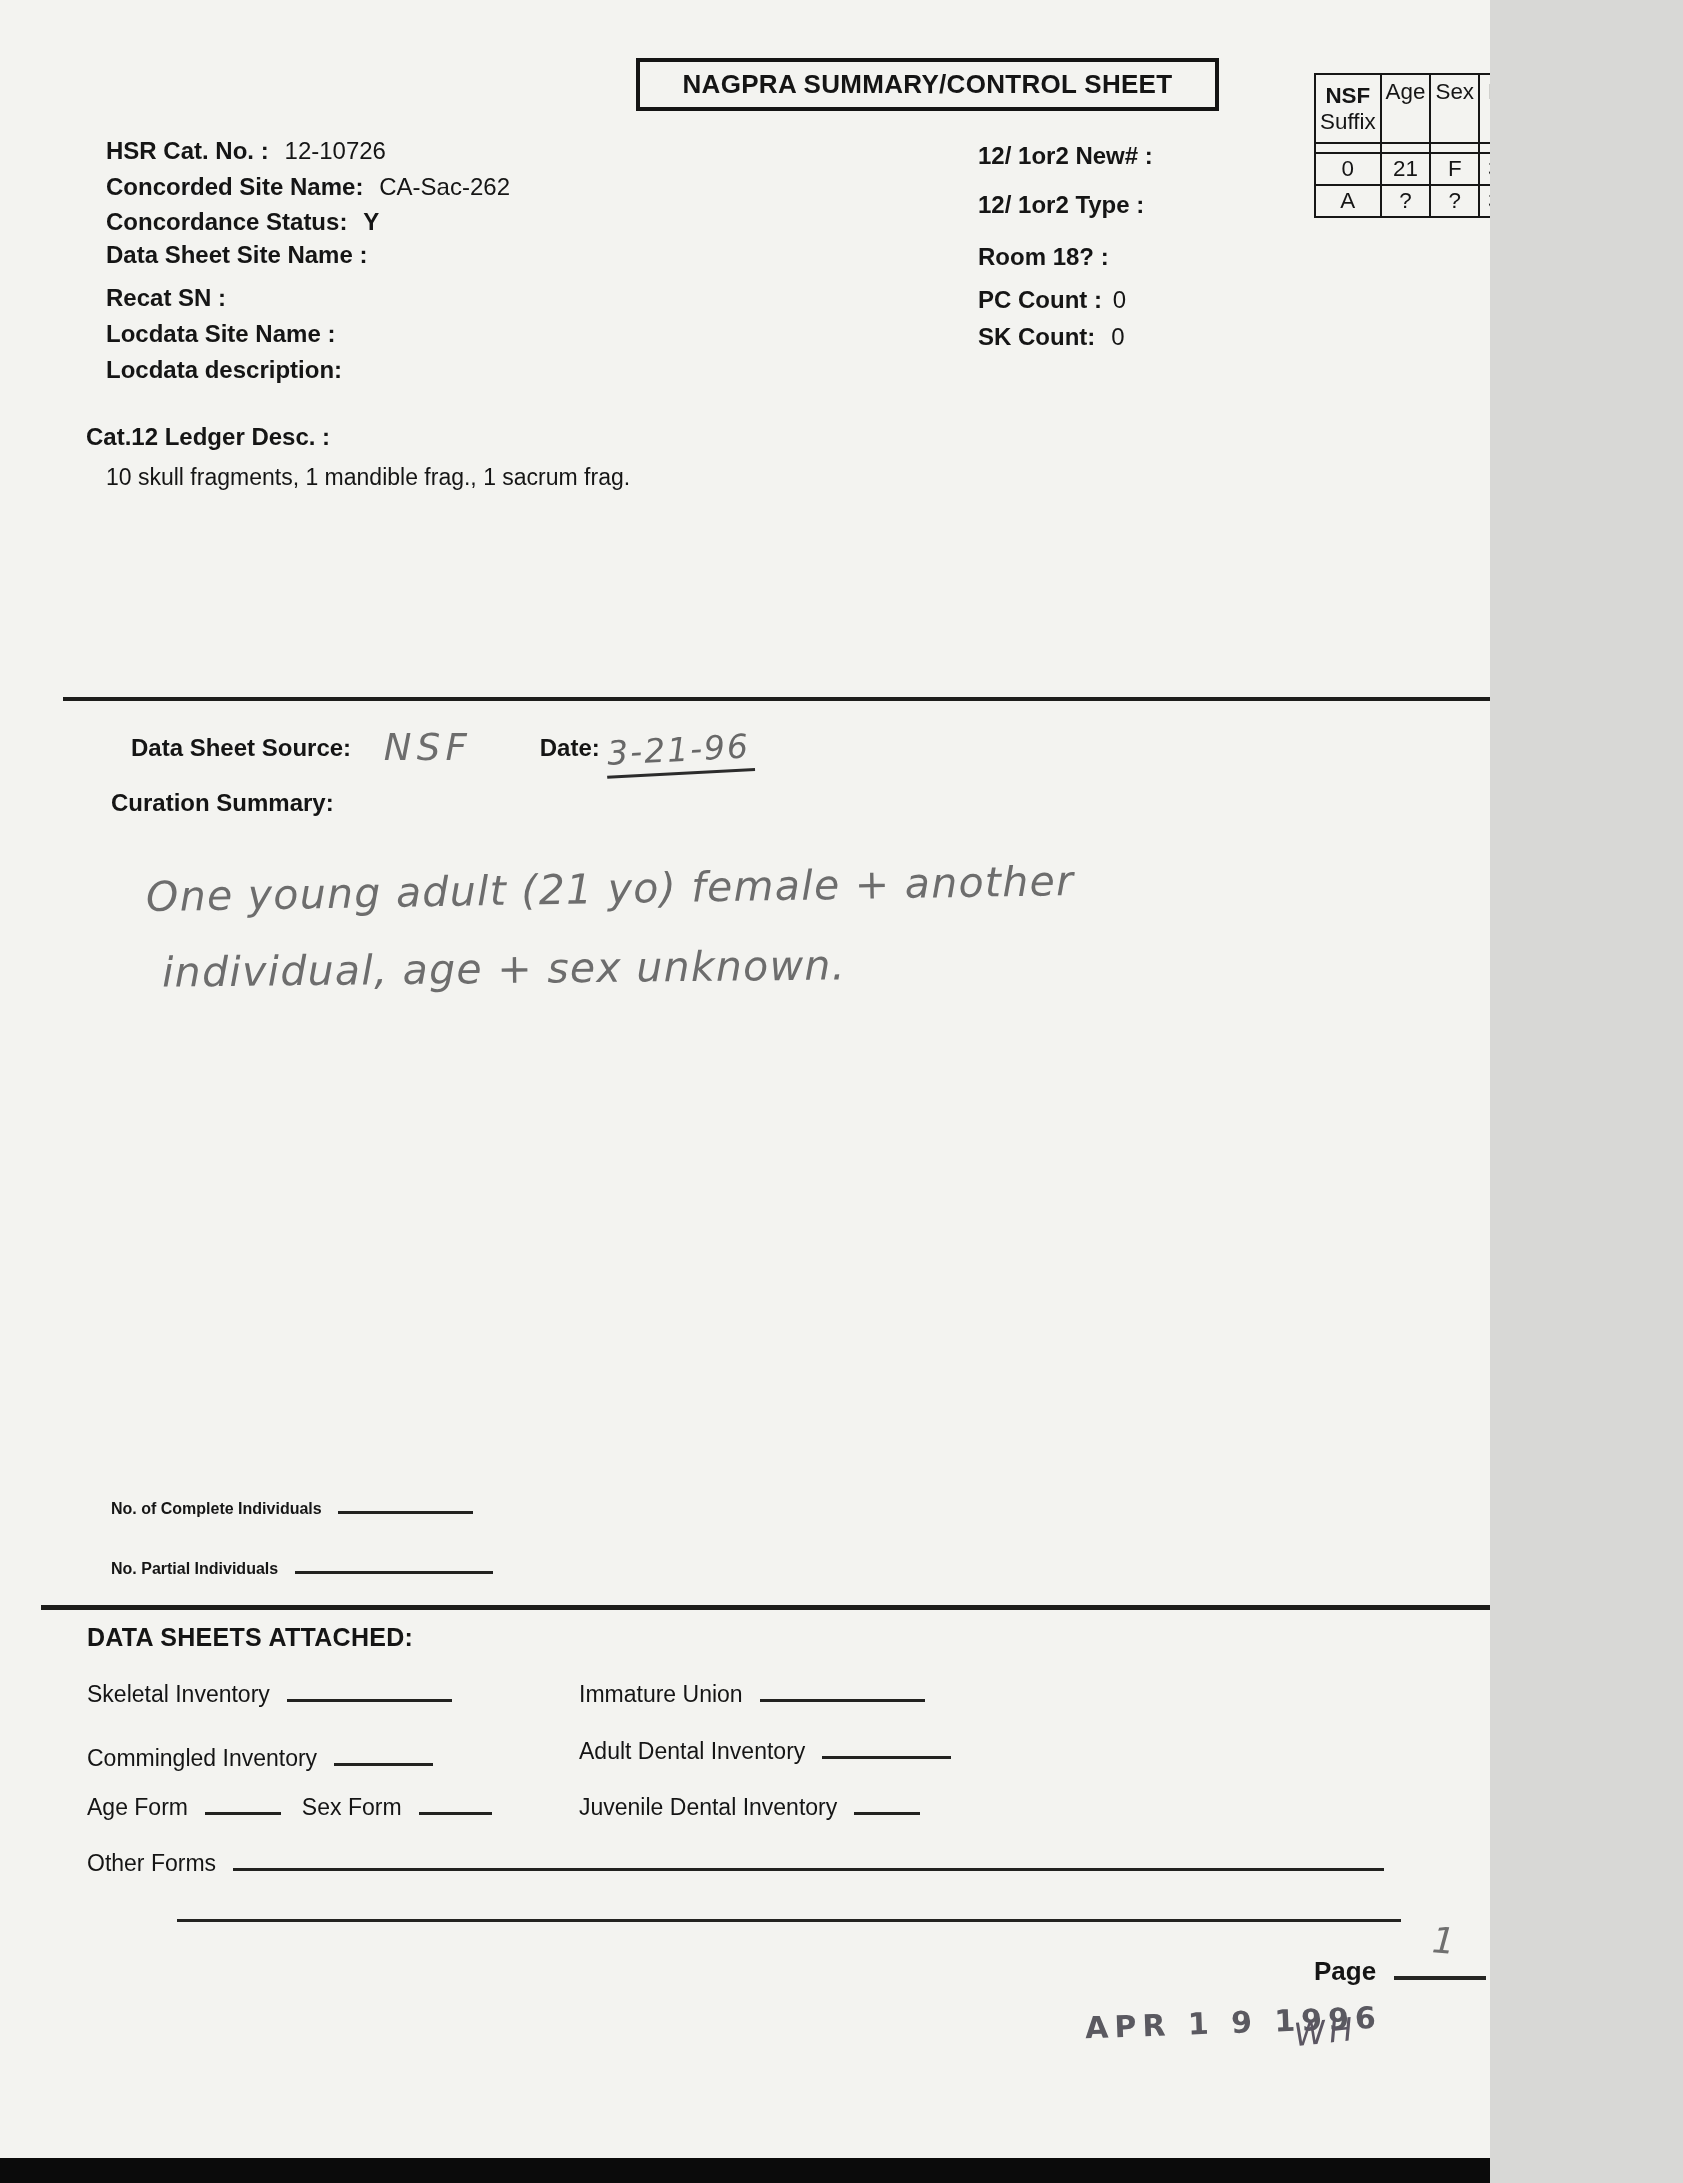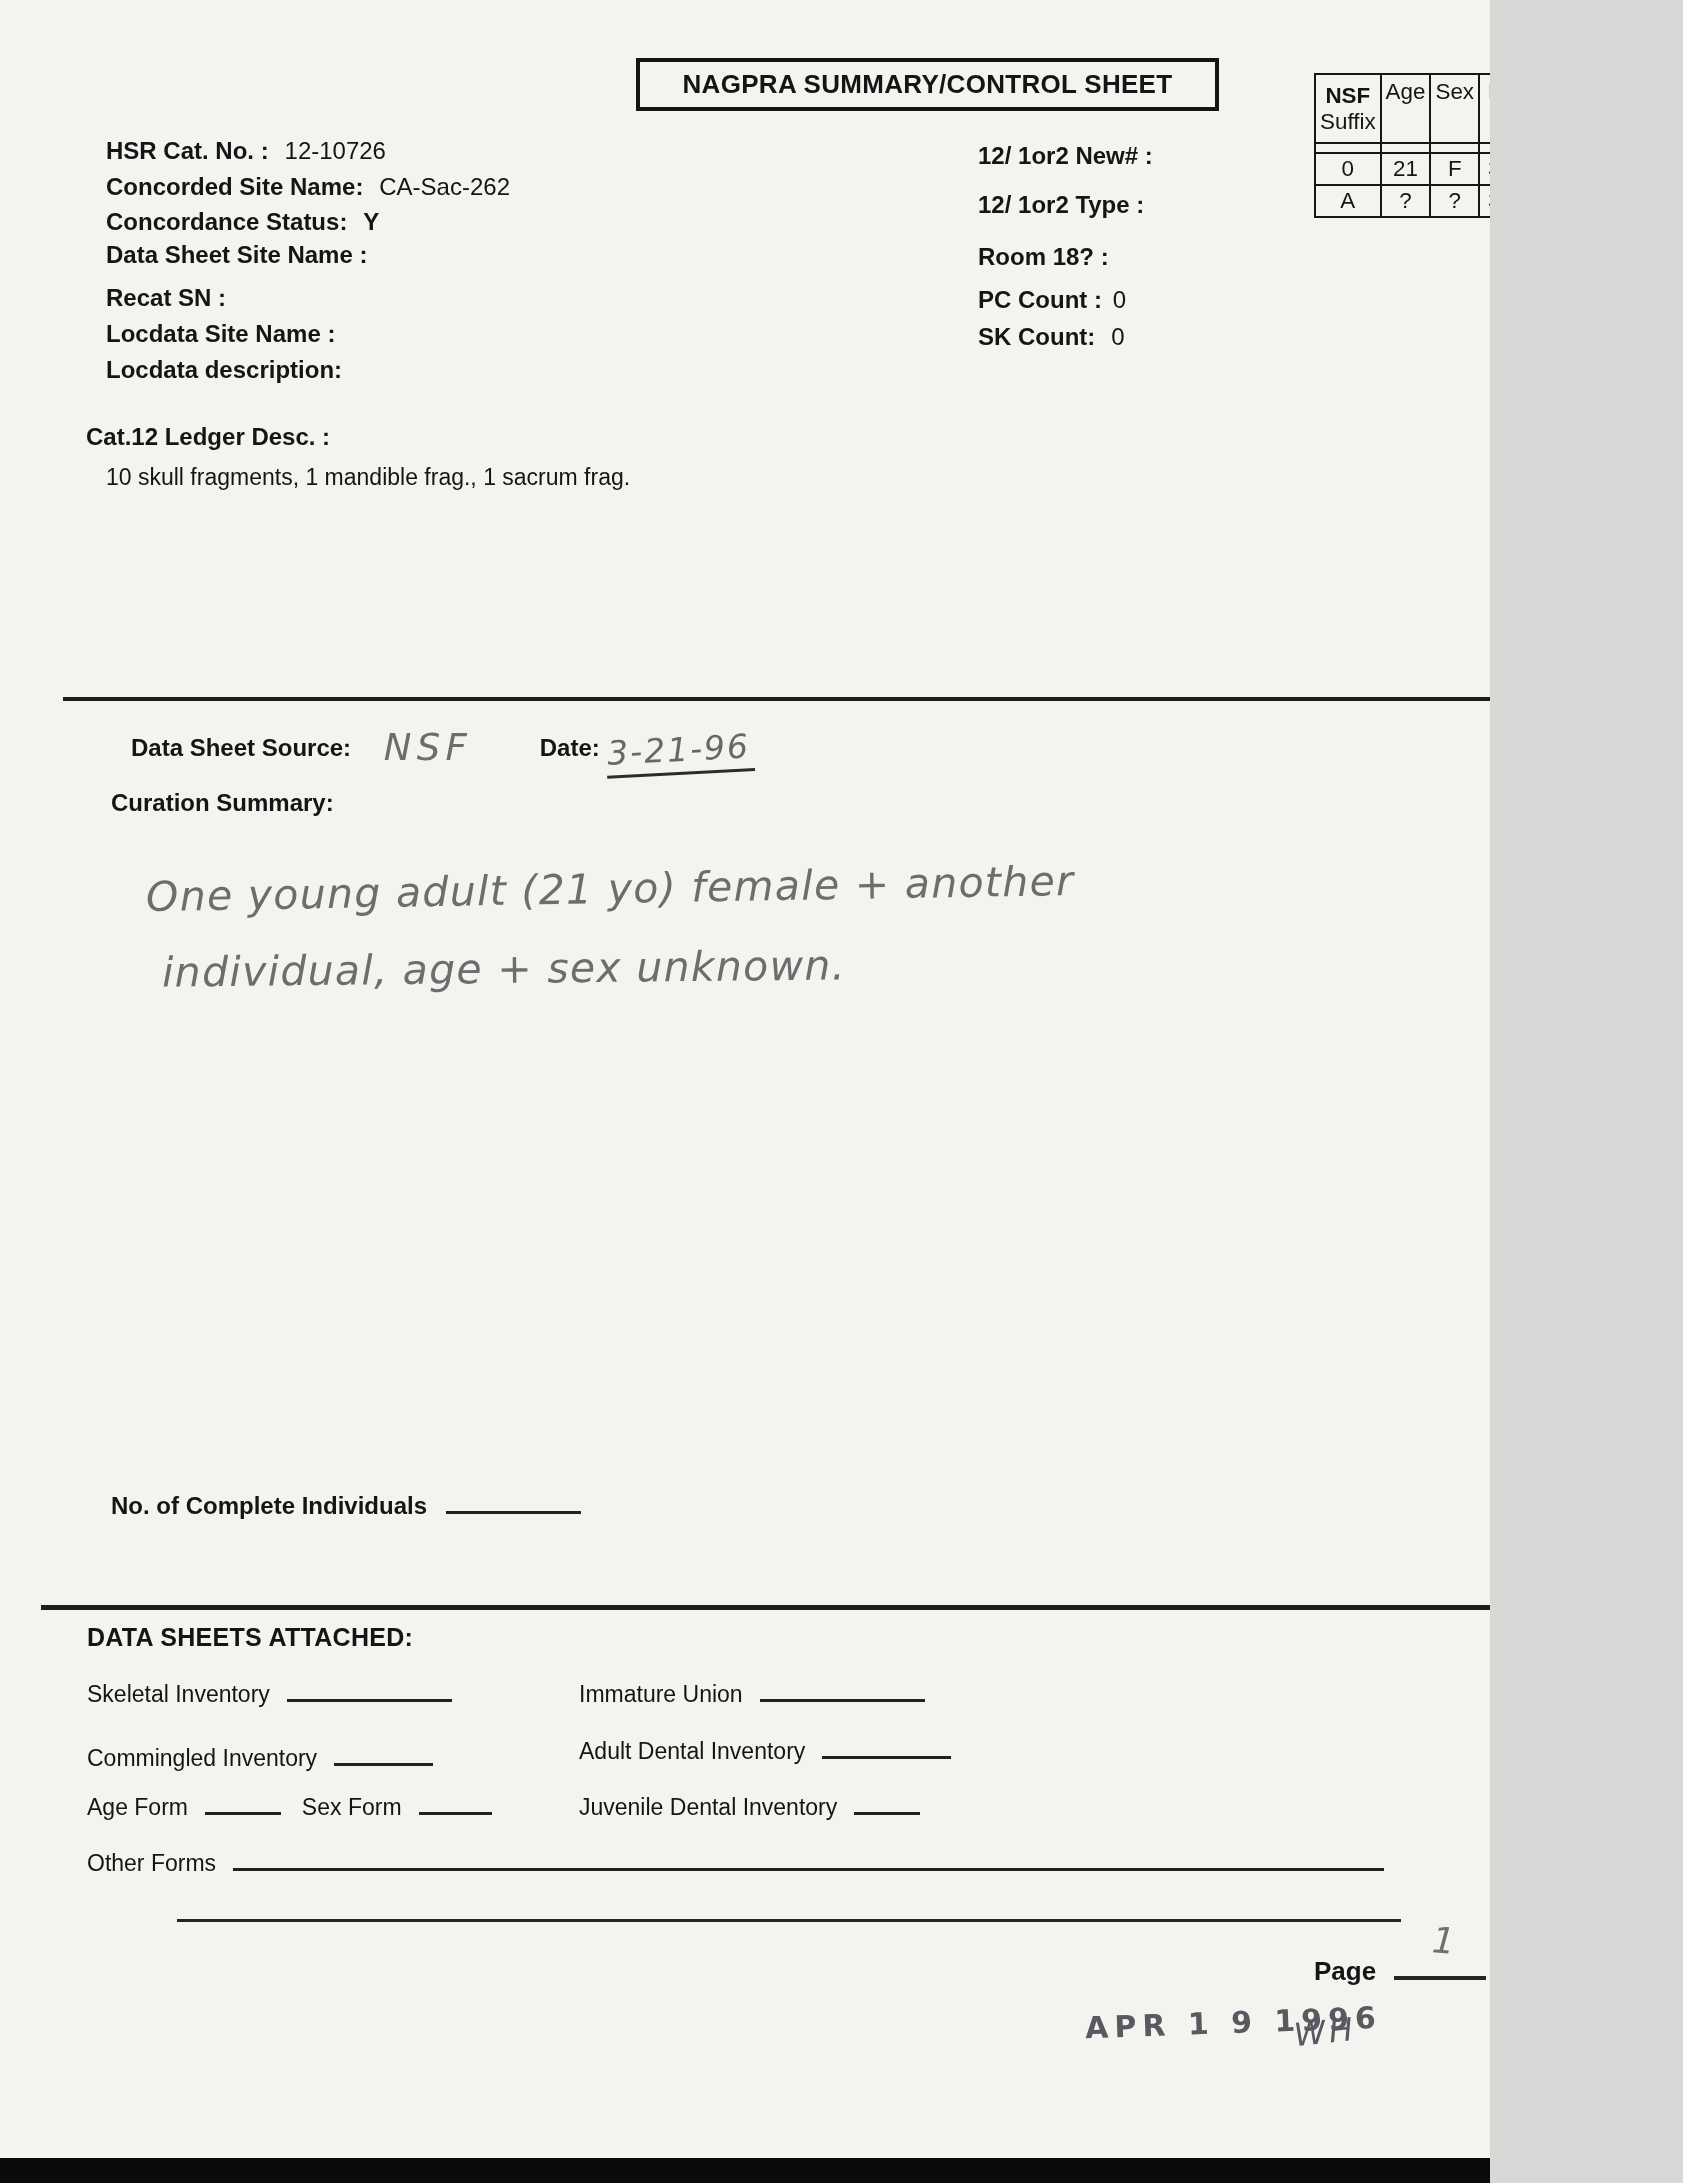--- a/index.html
+++ b/index.html
@@ -53,21 +53,21 @@
   .src-date-label{font-weight:700;margin-left:61px;}
   .src-date-hand{
     display:inline-block;font-size:33px;letter-spacing:2px;
     border-bottom:3.3px solid #2c2c2c;padding:0 4px 2.6px 1.3px;
     transform:rotate(-3deg);vertical-align:-5.3px;color:#686868;
   }
   .curation-label{position:absolute;left:111px;top:789px;font-size:24px;font-weight:700;}
   .cur-l1{position:absolute;left:146px;top:865px;font-size:41px;letter-spacing:1.3px;transform:rotate(-1deg);white-space:nowrap;}
   .cur-l2{position:absolute;left:162px;top:945px;font-size:41px;letter-spacing:1.3px;transform:rotate(-0.6deg);white-space:nowrap;}
   
-  .count-row{position:absolute;left:111px;font-size:24px;font-weight:700;white-space:nowrap;}
+  .count-row{position:absolute;left:111px;font-size:16px;font-weight:700;white-space:nowrap;}
   .blank{
     display:inline-block;border-bottom:3.3px solid #222220;height:24px;
     vertical-align:baseline;margin-left:12px;
   }
   
   .attach-heading{position:absolute;left:87px;top:1623px;font-size:25px;font-weight:700;letter-spacing:0.3px;}
   .a-item{position:absolute;font-size:23px;font-weight:400;white-space:nowrap;text-align:right;}
   .a-item .blank{border-bottom-width:3.3px;margin-left:10.6px;}
   .col1{left:87px;}
   .col2{left:579px;}
@@ -196,20 +196,24 @@
   </div>
 
   <div class="curation-label">Curation Summary:</div>
   <div class="hand cur-l1">One young adult (21 yo) female + another</div>
   <div class="hand cur-l2">individual, age + sex unknown.</div>
 
   <div class="count-row" style="top:1487px">
     <span>No. of Complete Individuals</span>
     <span class="blank" style="width:135px"></span>
   </div>
+  <div class="count-row" style="top:1547px">
+    <span>No. Partial Individuals</span>
+    <span class="blank" style="width:198px"></span>
+  </div>
 
   <div class="rule" style="left:41px;top:1605px;width:1614px;height:4.6px;"></div>
 
   <div class="attach-heading">DATA SHEETS ATTACHED:</div>
 
   <div class="a-item col1" style="top:1675px">
     <span>Skeletal Inventory</span>
     <span class="blank" style="width:165px"></span>
   </div>
   <div class="a-item col2" style="top:1675px">

